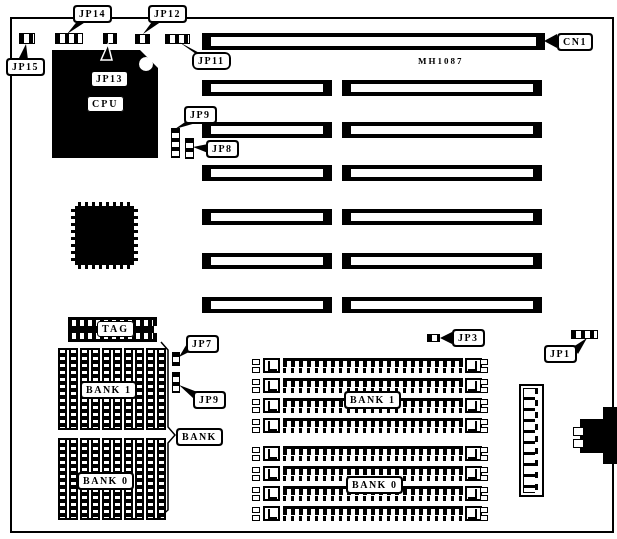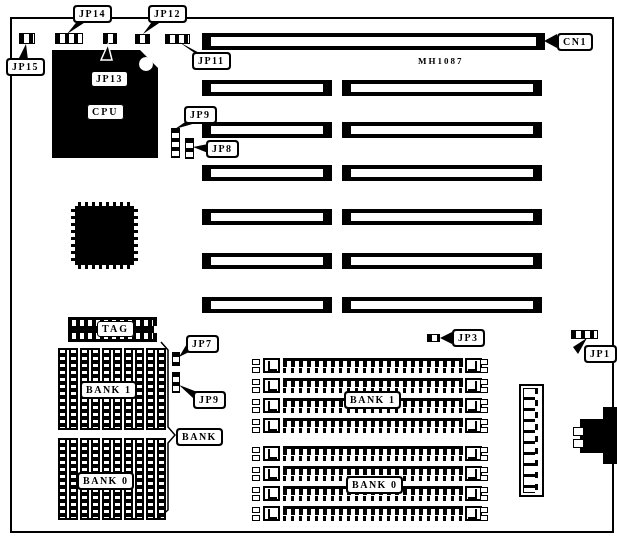--- a/index.html
+++ b/index.html
@@ -164,33 +164,33 @@
     <polygon points="452,332 452,344 440,338" fill="#000"></polygon>
     <polygon points="573,347 578,354 587,338" fill="#000"></polygon>
     <polygon points="557,34 557,48 544,41" fill="#000"></polygon>
     <path d="M161,342 L168,350 L168,427 L175,435 L168,443 L168,510 L158,519" fill="none" stroke="#000" stroke-width="1.5"></path>
   </svg>
 
   <div class="callout" style="left:73px;top:5px;">JP14</div>
   <div class="callout" style="left:148px;top:5px;">JP12</div>
   <div class="callout" style="left:6px;top:58px;">JP15</div>
   <div class="callout" style="left:90px;top:70px;">JP13</div>
-  <div class="callout" style="left:192px;top:52px;">JP11</div>
+  <div class="callout" style="left:192px;top:52px;border-radius:6px;">JP11</div>
   <div class="callout" style="left:557px;top:33px;">CN1</div>
   <div class="callout" style="left:184px;top:106px;">JP9</div>
   <div class="callout" style="left:206px;top:140px;">JP8</div>
-  <div class="callout small" style="left:87px;top:104px;">CPU</div>
+  <div class="callout small" style="left:87px;top:96px;">CPU</div>
   <div class="callout small" style="left:97px;top:321px;">TAG</div>
   <div class="callout" style="left:186px;top:335px;">JP7</div>
   <div class="callout" style="left:193px;top:391px;">JP9</div>
   <div class="callout" style="left:176px;top:428px;">BANK</div>
   <div class="callout" style="left:80px;top:381px;">BANK 1</div>
   <div class="callout" style="left:77px;top:472px;">BANK 0</div>
   <div class="callout" style="left:452px;top:329px;">JP3</div>
-  <div class="callout" style="left:544px;top:345px;margin-left:40px;">JP1</div>
+  <div class="callout" style="left:544px;top:345px;">JP1</div>
   <div class="callout" style="left:344px;top:391px;">BANK 1</div>
   <div class="callout" style="left:346px;top:476px;">BANK 0</div>
   <div class="plain-text" style="left:418px;top:56px;">MH1087</div>
 
 <div class="slot" style="left:202px;top:80px;width:130px;height:16px;">
       <i></i>
     </div>
     <div class="slot" style="left:342px;top:80px;width:200px;height:16px;">
       <i></i>
     </div>

